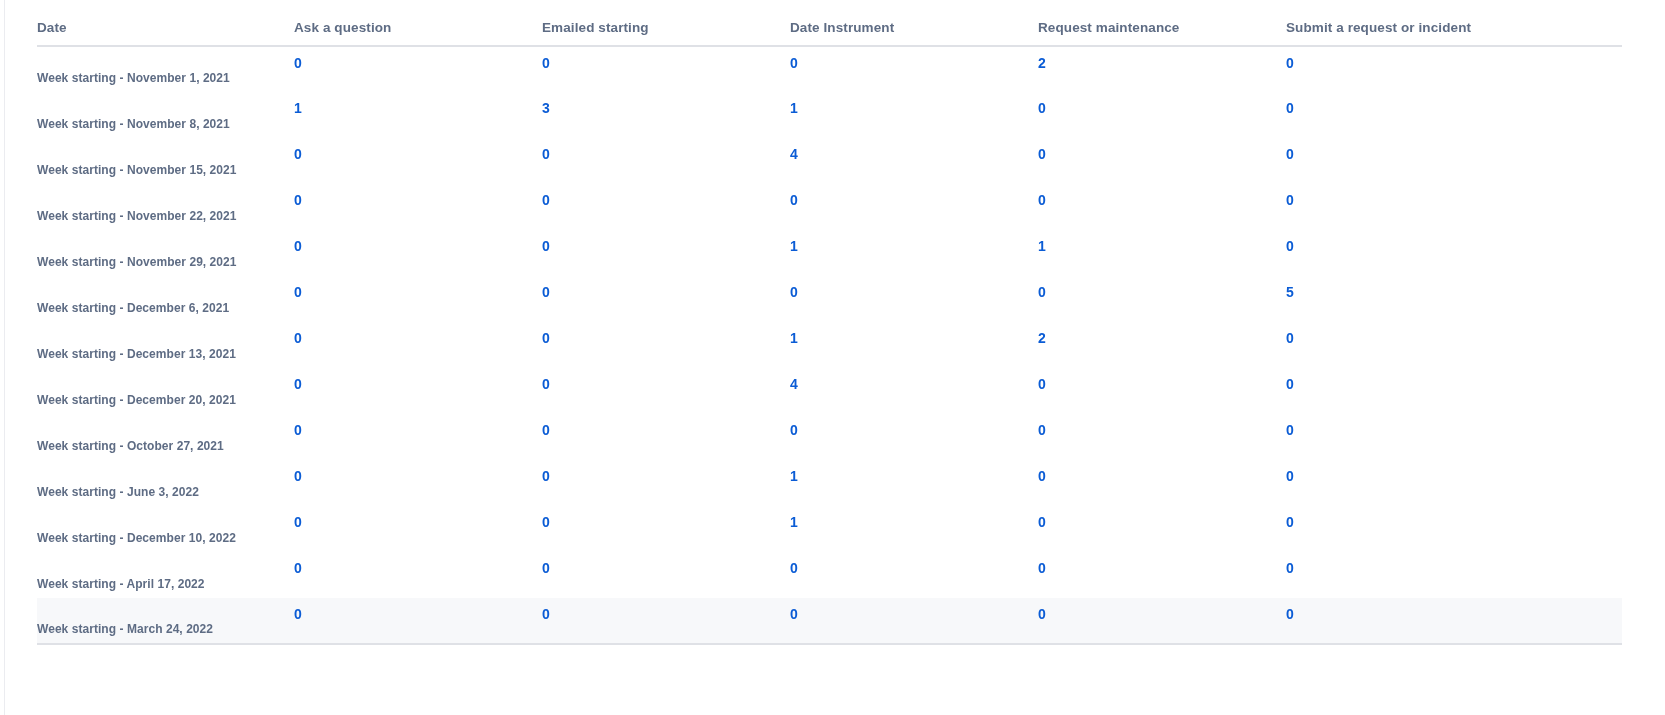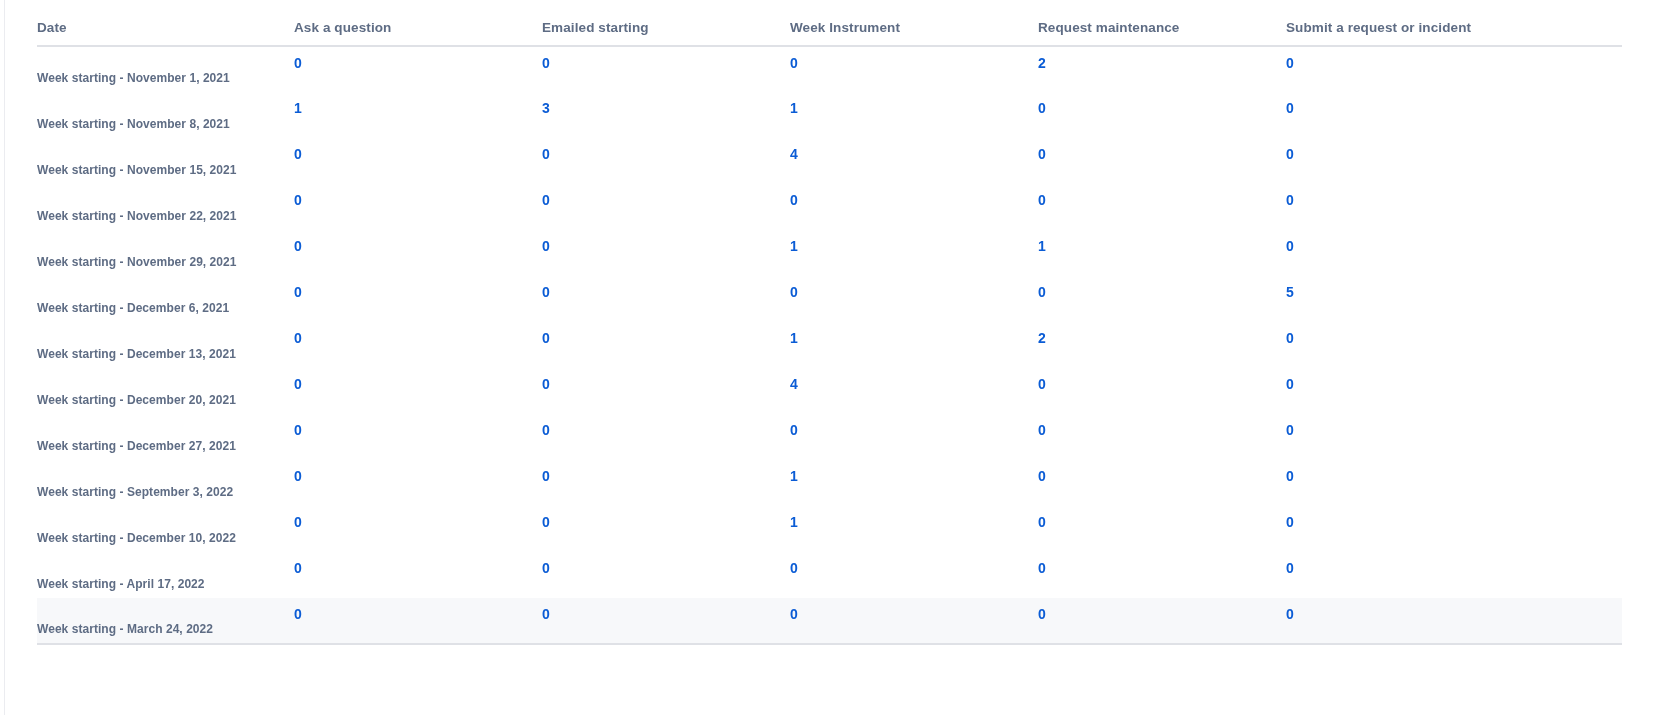--- a/index.html
+++ b/index.html
@@ -130,21 +130,21 @@
         <col class="c-m1">
         <col class="c-m2">
         <col class="c-m3">
         <col class="c-m4">
       </colgroup>
       <thead>
         <tr>
           <th class="col-date">Date</th>
           <th class="col-metric">Ask a question</th>
           <th class="col-metric">Emailed starting</th>
-          <th class="col-metric">Week Instrument</th>
+          <th class="col-metric">Date Instrument</th>
           <th class="col-metric">Request maintenance</th>
           <th class="col-metric">Submit a request or incident</th>
         </tr>
       </thead>
       <tbody id="table-body">
           <tr>
             <td class="cell-date">Week starting - November 1, 2021</td>
             <td class="cell-metric"><span class="metric-value">0</span></td>
             <td class="cell-metric"><span class="metric-value">0</span></td>
             <td class="cell-metric"><span class="metric-value">0</span></td>
@@ -201,29 +201,29 @@
           </tr>
           <tr>
             <td class="cell-date">Week starting - December 20, 2021</td>
             <td class="cell-metric"><span class="metric-value">0</span></td>
             <td class="cell-metric"><span class="metric-value">0</span></td>
             <td class="cell-metric"><span class="metric-value">4</span></td>
             <td class="cell-metric"><span class="metric-value">0</span></td>
             <td class="cell-metric"><span class="metric-value">0</span></td>
           </tr>
           <tr>
-            <td class="cell-date">Week starting - December 27, 2021</td>
-            <td class="cell-metric"><span class="metric-value">0</span></td>
-            <td class="cell-metric"><span class="metric-value">0</span></td>
-            <td class="cell-metric"><span class="metric-value">0</span></td>
-            <td class="cell-metric"><span class="metric-value">0</span></td>
-            <td class="cell-metric"><span class="metric-value">0</span></td>
-          </tr>
-          <tr>
-            <td class="cell-date">Week starting - September 3, 2022</td>
+            <td class="cell-date">Week starting - October 27, 2021</td>
+            <td class="cell-metric"><span class="metric-value">0</span></td>
+            <td class="cell-metric"><span class="metric-value">0</span></td>
+            <td class="cell-metric"><span class="metric-value">0</span></td>
+            <td class="cell-metric"><span class="metric-value">0</span></td>
+            <td class="cell-metric"><span class="metric-value">0</span></td>
+          </tr>
+          <tr>
+            <td class="cell-date">Week starting - June 3, 2022</td>
             <td class="cell-metric"><span class="metric-value">0</span></td>
             <td class="cell-metric"><span class="metric-value">0</span></td>
             <td class="cell-metric"><span class="metric-value">1</span></td>
             <td class="cell-metric"><span class="metric-value">0</span></td>
             <td class="cell-metric"><span class="metric-value">0</span></td>
           </tr>
           <tr>
             <td class="cell-date">Week starting - December 10, 2022</td>
             <td class="cell-metric"><span class="metric-value">0</span></td>
             <td class="cell-metric"><span class="metric-value">0</span></td>

